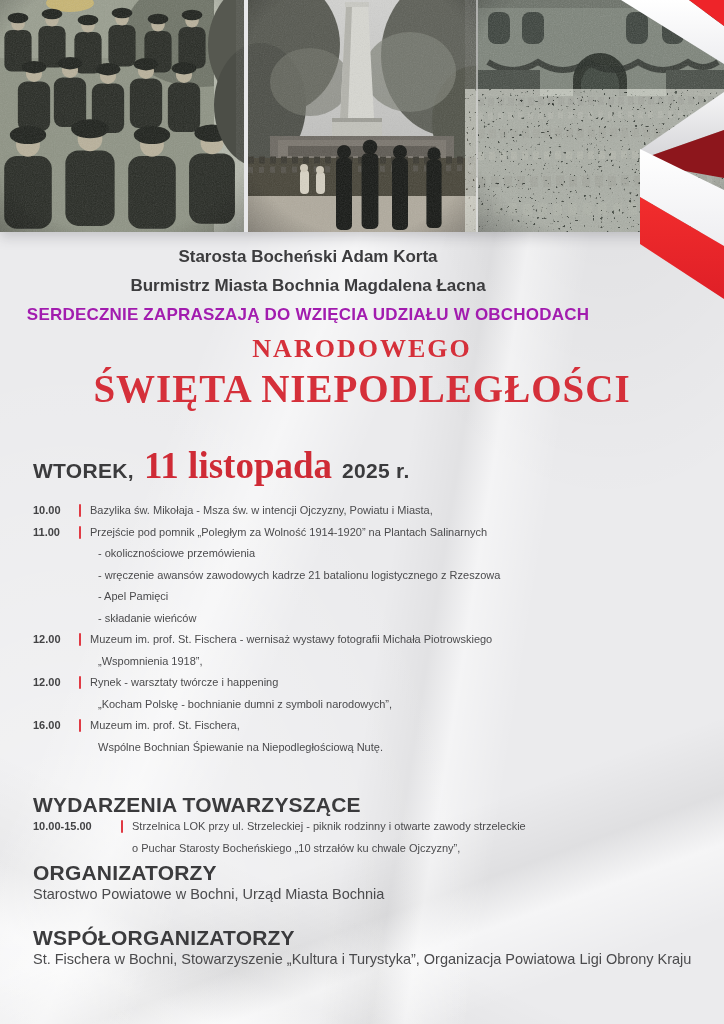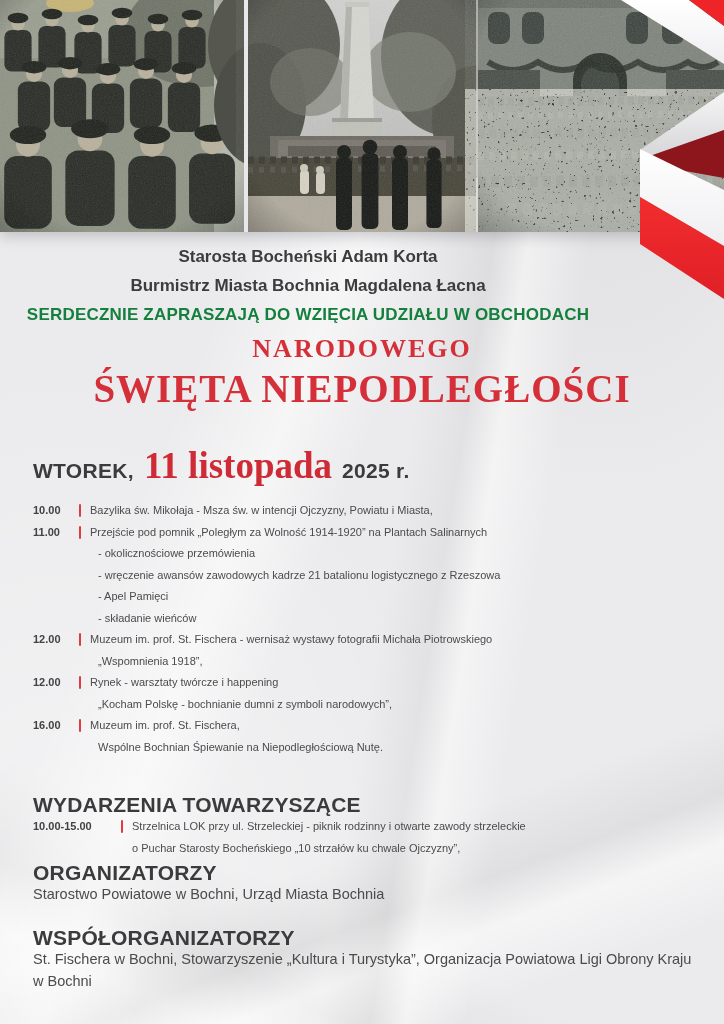--- a/index.html
+++ b/index.html
@@ -13,21 +13,21 @@
     linear-gradient(160deg, rgba(0,0,0,0) 76%, rgba(0,0,0,.05) 82%, rgba(255,255,255,.5) 86%, rgba(0,0,0,0) 92%),
     linear-gradient(205deg, rgba(0,0,0,0) 80%, rgba(0,0,0,.04) 88%, rgba(255,255,255,.35) 93%, rgba(0,0,0,0) 100%),
     radial-gradient(ellipse at 84% 12%, rgba(0,0,0,.05), transparent 30%),
     radial-gradient(ellipse at 10% 95%, rgba(255,255,255,.5), transparent 45%);}
   .photos{position:absolute;top:0;left:0;width:724px;height:232px;z-index:2;
           box-shadow:0 5px 12px rgba(60,60,70,.22);}
   .ribbon{position:absolute;top:0;left:0;z-index:4;pointer-events:none;}
   .content{position:absolute;inset:0;z-index:3;}
   .hdr{position:absolute;top:242px;left:0;width:616px;text-align:center;}
   .hdr-line{font-size:17px;font-weight:700;color:#3c3c3e;line-height:29px;}
-  .invite{font-size:17px;font-weight:700;color:#15803d;line-height:29px;letter-spacing:.2px;}
+  .invite{font-size:17px;font-weight:700;color:#a21caf;line-height:29px;letter-spacing:.2px;}
   .title{position:absolute;top:332px;left:0;width:724px;text-align:center;
          font-family:"Liberation Serif", serif;font-weight:700;color:#d5303a;}
   .title-sm{font-size:26px;line-height:34px;letter-spacing:2px;}
   .title-lg{font-size:39px;line-height:46px;letter-spacing:1px;}
   .daterow{position:absolute;top:444px;left:33px;display:flex;align-items:baseline;}
   .wk,.yr{font-size:21px;font-weight:800;color:#3b3b3d;letter-spacing:.3px;}
   .dm{font-family:"Liberation Serif", serif;font-size:37px;font-weight:700;color:#cf2b36;margin:0 10px;}
   .schedule{position:absolute;top:500px;left:33px;right:14px;}
   .row{display:flex;font-size:11px;line-height:21.5px;color:#4b4b4d;}
   .t{width:38px;flex:none;font-weight:700;color:#434345;margin-right:8px;}
@@ -284,17 +284,16 @@
     </div>
 
     <div class="org">
       <div class="section-h">ORGANIZATORZY</div>
       <div class="body-line">Starostwo Powiatowe w Bochni, Urząd Miasta Bochnia</div>
     </div>
 
     <div class="coorg">
       <div class="section-h">WSPÓŁORGANIZATORZY</div>
       <div class="body-line">St. Fischera w Bochni, Stowarzyszenie „Kultura i Turystyka”, Organizacja Powiatowa Ligi Obrony Kraju</div>
-      <div class="body-line">w Bochni</div>
     </div>
 
   </div>
 </div>
 
 </body></html>

